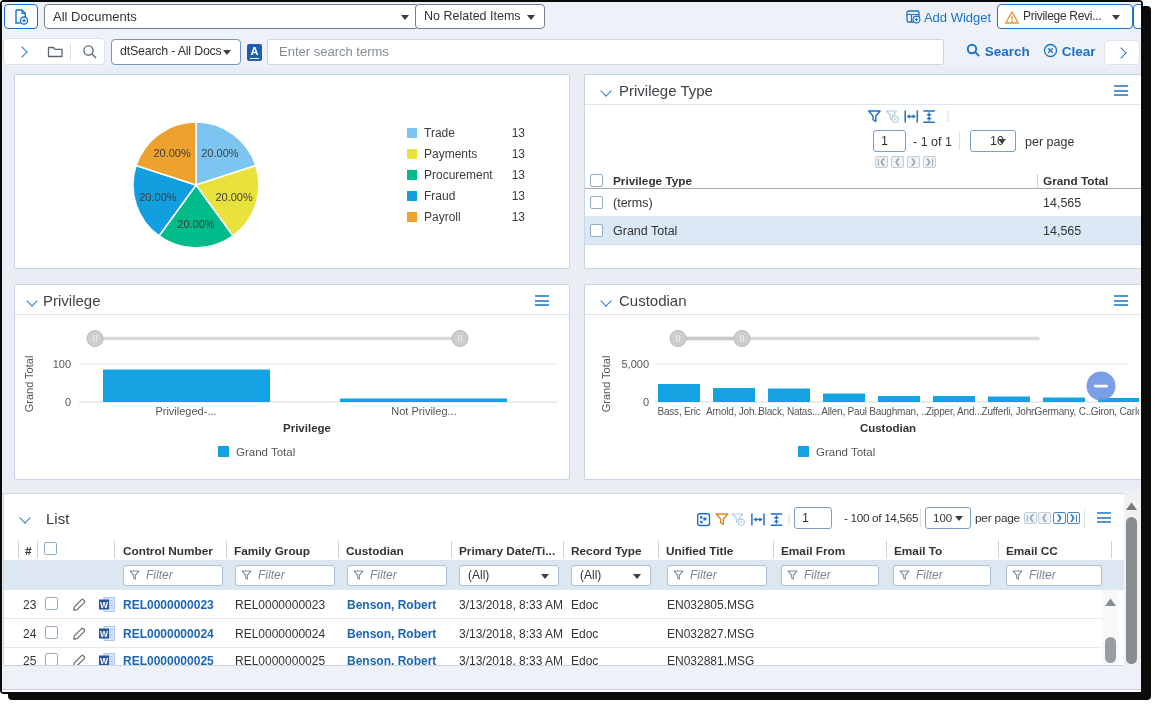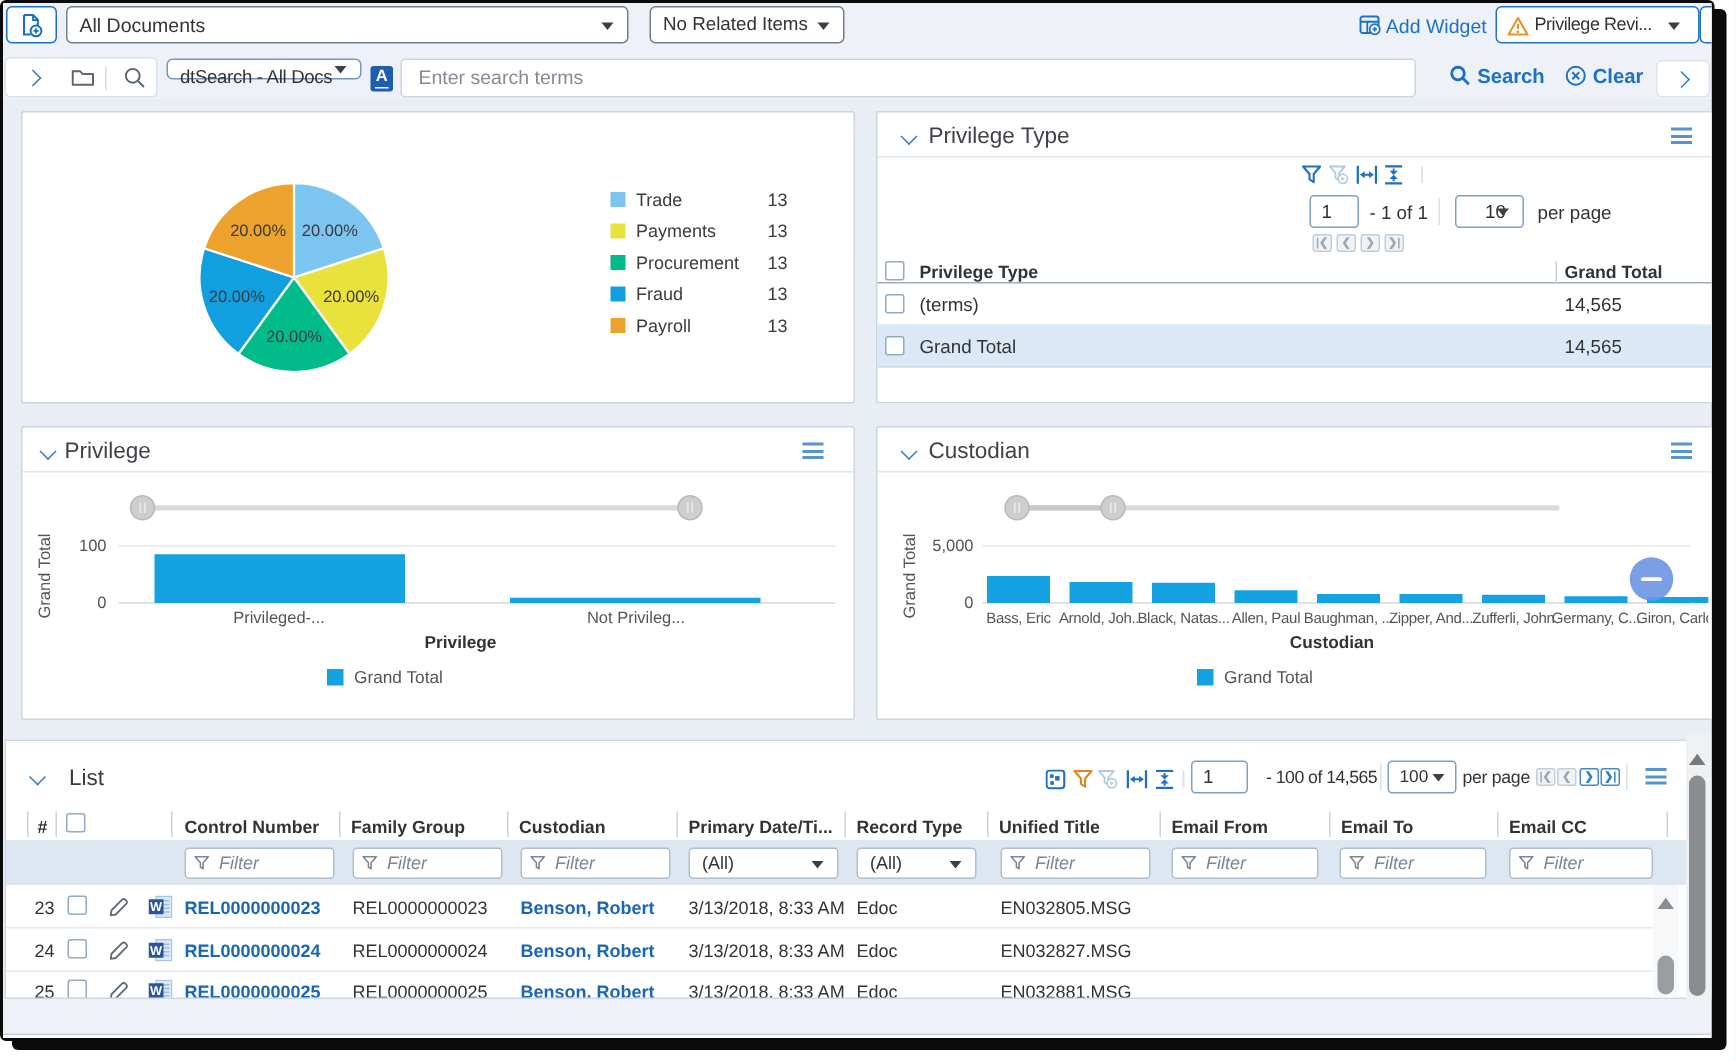--- a/index.html
+++ b/index.html
@@ -33,21 +33,21 @@
 <div class="abs" style="left:2px;top:2px;width:34px;height:25px;border:1.5px solid #1b6fc4;border-radius:4px;background:#fff;">
   <svg width="18" height="18" viewBox="0 0 18 18" style="position:absolute;left:7px;top:2.5px;">
     <path d="M4 2 h6 l3.2 3.2 V13.5" fill="none" stroke="#1b6fc4" stroke-width="1.4"></path>
     <path d="M4 2 V15 h4.5" fill="none" stroke="#1b6fc4" stroke-width="1.4"></path>
     <path d="M10 2 V5.4 h3.4" fill="none" stroke="#1b6fc4" stroke-width="1.2"></path>
     <circle cx="12" cy="12.6" r="3.6" fill="#fff" stroke="#1b6fc4" stroke-width="1.3"></circle>
     <path d="M12 10.9 v3.4 M10.3 12.6 h3.4" stroke="#1b6fc4" stroke-width="1.2"></path>
   </svg>
 </div>
 <div class="dd" style="left:42px;top:2px;width:375px;height:25px;">All Documents<span class="caret"></span></div>
-<div class="dd" style="left:431px;top:2px;width:130px;height:25px;font-size:12.5px;">No Related Items<span class="caret"></span></div>
+<div class="dd" style="left:413px;top:2px;width:130px;height:25px;font-size:12.5px;">No Related Items<span class="caret"></span></div>
 <div class="abs" style="left:904px;top:8px;color:#1a73c5;font-size:13px;">
   <svg width="15" height="14" viewBox="0 0 15 14" style="vertical-align:-2px;">
     <rect x="1" y="1" width="12" height="11" rx="1.5" fill="none" stroke="#1a73c5" stroke-width="1.3"></rect>
     <path d="M1 4.5 h12 M5.5 4.5 V12" stroke="#1a73c5" stroke-width="1.2"></path>
     <circle cx="10.5" cy="9.5" r="3.4" fill="#eef2f8" stroke="#1a73c5" stroke-width="1.1"></circle>
     <path d="M10.5 8 v3 M9 9.5 h3" stroke="#1a73c5" stroke-width="1.1"></path>
   </svg> Add Widget</div>
 <div class="dd" style="left:995px;top:2px;width:136px;height:25px;border-color:#2273c3;padding-left:25px;font-size:12px;letter-spacing:-0.3px;white-space:nowrap;overflow:hidden;">Privilege Revi...<span class="caret" style="right:12px;"></span>
   <svg width="16" height="15" viewBox="0 0 16 15" style="position:absolute;left:6px;top:5px;">
     <path d="M8 2 L14.3 13 H1.7 Z" fill="none" stroke="#e8942c" stroke-width="1.4" stroke-linejoin="round"></path>
@@ -62,21 +62,21 @@
   <span class="chev" style="left:14px;top:9px;transform:rotate(-135deg);"></span>
   <svg width="17" height="14" viewBox="0 0 17 14" style="position:absolute;left:43px;top:6px;">
     <path d="M1.5 2.5 h5 l1.5 1.8 h7 v7.2 h-13.5 z" fill="none" stroke="#5c6670" stroke-width="1.3" stroke-linejoin="round"></path>
   </svg>
   <div class="abs" style="left:66px;top:5px;width:1px;height:16px;background:#d4dbe3;"></div>
   <svg width="16" height="16" viewBox="0 0 16 16" style="position:absolute;left:78px;top:5px;">
     <circle cx="6.5" cy="6.5" r="4.6" fill="none" stroke="#5c6670" stroke-width="1.3"></circle>
     <path d="M10 10 L14 14" stroke="#5c6670" stroke-width="1.3"></path>
   </svg>
 </div>
-<div class="dd" style="left:109px;top:37px;width:130px;height:14px;border-color:#7396bd;font-size:12.4px;letter-spacing:-0.2px;">dtSearch - All Docs<span class="caret"></span></div>
+<div class="dd" style="left:109px;top:37px;width:130px;height:26px;border-color:#7396bd;font-size:12.4px;letter-spacing:-0.2px;">dtSearch - All Docs<span class="caret"></span></div>
 <div class="abs" style="left:245px;top:42px;width:15px;height:17px;background:#1d5fae;border-radius:2px;color:#fff;font-size:11px;font-weight:bold;text-align:center;line-height:15px;">A<div style="position:absolute;left:3px;bottom:2.5px;width:9px;height:1px;background:#fff;"></div></div>
 <div class="abs" style="left:265px;top:37px;width:677px;height:26px;background:#fff;border:1px solid #cbd5e0;border-radius:3px;color:#848b93;line-height:24px;padding-left:11px;font-size:13px;">Enter search terms</div>
 <div class="abs" style="left:964px;top:41px;color:#1b72c4;font-size:13.5px;font-weight:bold;">
   <svg width="15" height="15" viewBox="0 0 15 15" style="vertical-align:-2.5px;">
     <circle cx="6" cy="6" r="4.2" fill="none" stroke="#1b72c4" stroke-width="1.9"></circle>
     <path d="M9.2 9.2 L13.2 13.2" stroke="#1b72c4" stroke-width="1.9"></path>
   </svg> Search</div>
 <div class="abs" style="left:1041px;top:41px;color:#1b72c4;font-size:13.5px;font-weight:bold;">
   <svg width="15" height="15" viewBox="0 0 15 15" style="vertical-align:-2.5px;">
     <circle cx="7.5" cy="7.5" r="6" fill="none" stroke="#1b72c4" stroke-width="1.3"></circle>

